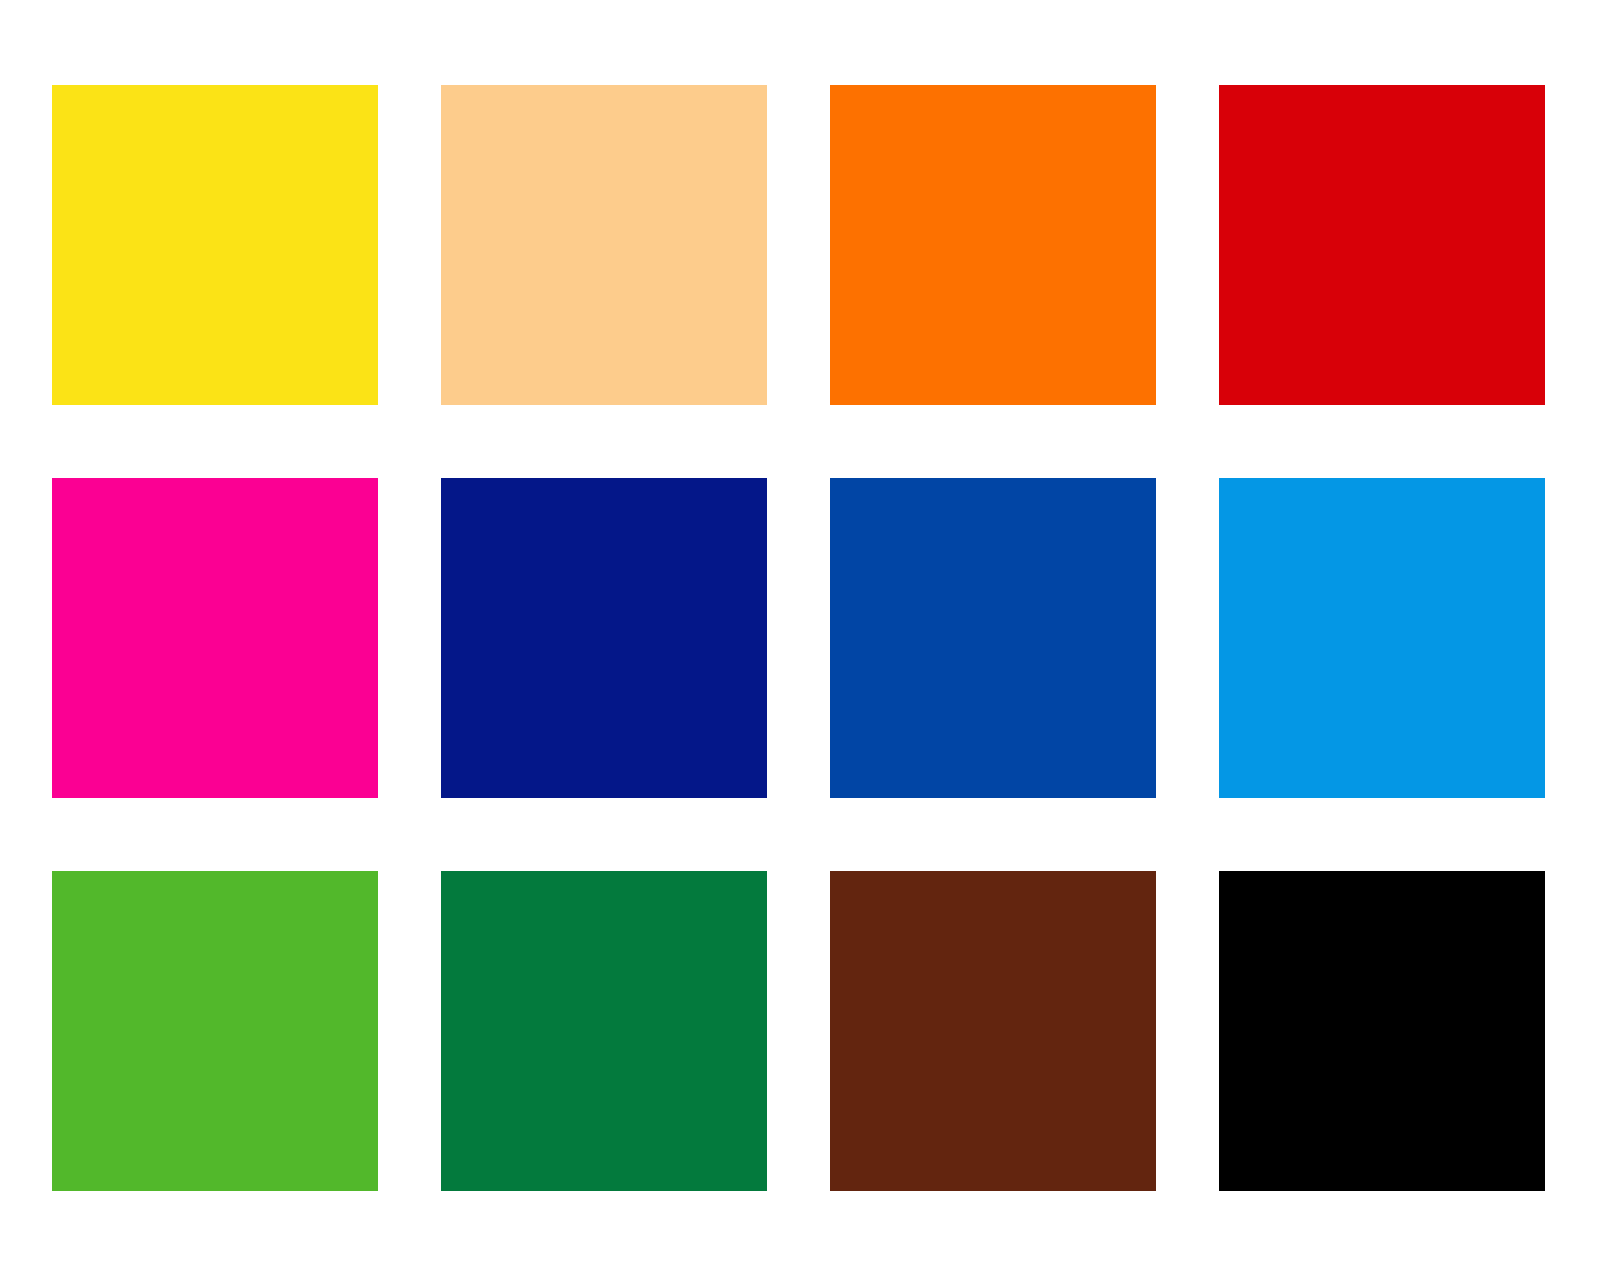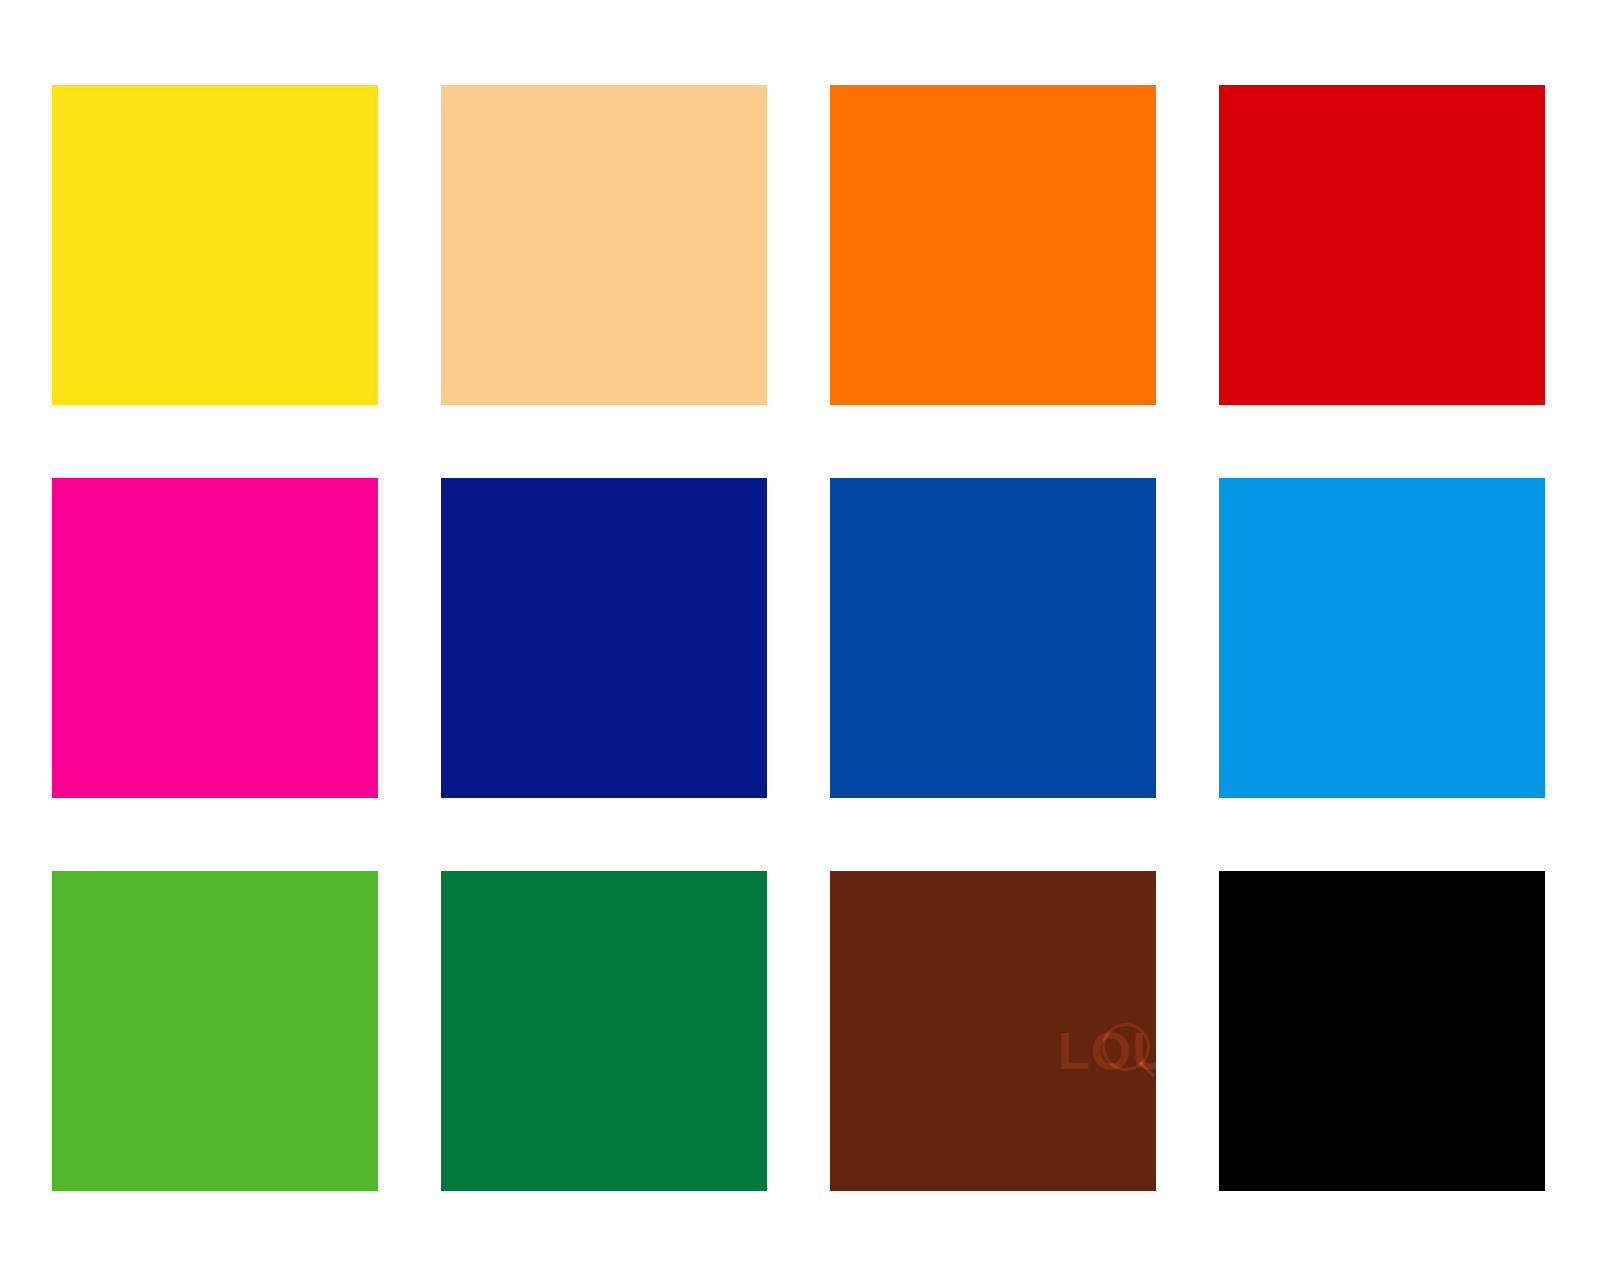--- a/index.html
+++ b/index.html
@@ -132,24 +132,14 @@
       <div class="swatch" style="background: rgb(251, 0, 147); width: 326px; height: 320px;"></div>
       <div class="swatch" style="background: rgb(4, 23, 137); width: 326px; height: 320px;"></div>
       <div class="swatch" style="background: rgb(1, 69, 165); width: 326px; height: 320px;"></div>
       <div class="swatch" style="background: rgb(4, 151, 229); width: 326px; height: 320px;"></div>
       <div class="swatch" style="background: rgb(82, 184, 43); width: 326px; height: 320px;"></div>
       <div class="swatch" style="background: rgb(3, 122, 61); width: 326px; height: 320px;"></div>
       <div class="swatch" style="background: rgb(99, 37, 15); width: 326px; height: 320px;"></div>
       <div class="swatch" style="background: rgb(0, 0, 0); width: 326px; height: 320px;"></div>
     </div>
 
-  <div id="watermark">
-    <div id="watermark-mark">
-      <span class="wm-word-bold">LOUPE</span>
-      <span class="wm-word-thin">STUDIO</span>
-      <span id="wm-loupe-icon">
-        <span class="ring"></span>
-        <span class="handle"></span>
-      </span>
-    </div>
-  </div>
 
 </div>
 
 </body></html>

